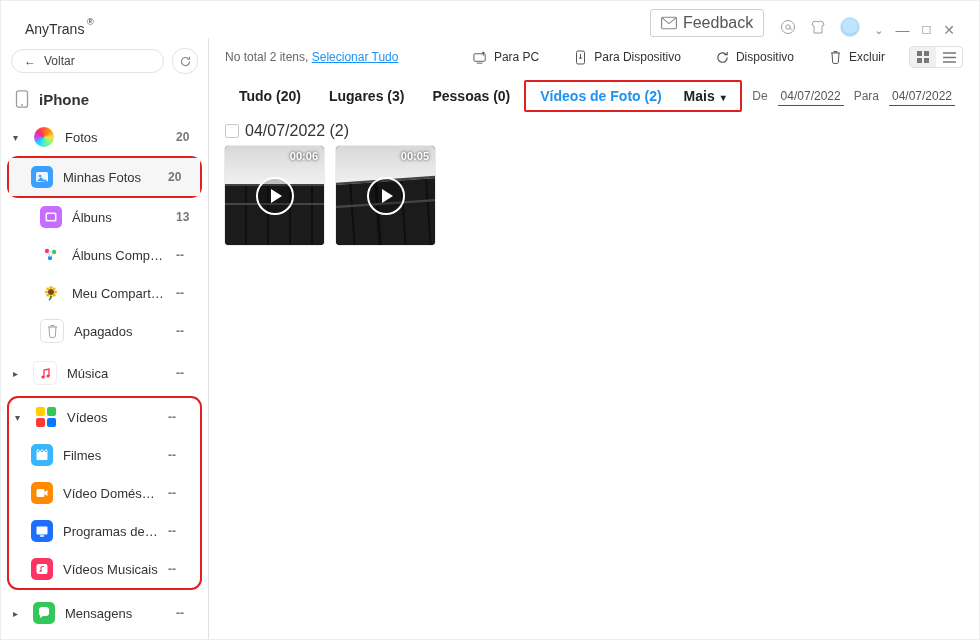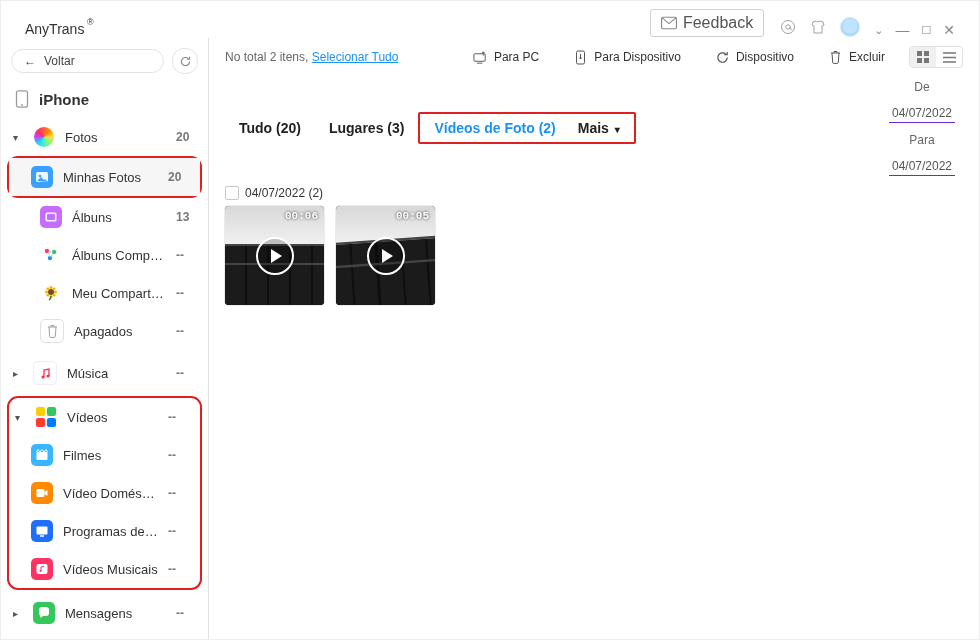--- a/index.html
+++ b/index.html
@@ -74,29 +74,29 @@
   .tbtn .ticon{width:15px;height:15px;color:#555;}
   .view-toggle{display:flex;border:1px solid #E0E0E0;border-radius:4px;overflow:hidden;margin-left:6px;}
   .view-toggle div{width:26px;height:20px;display:flex;align-items:center;justify-content:center;cursor:pointer;}
   .view-toggle .active{background:#F0F0F0;}
 
   
   .tabs-row{display:flex;align-items:center;padding:4px 24px 6px 16px;gap:0;position:relative;}
   .tab{padding:6px 14px;font-size:14px;font-weight:600;cursor:pointer;color:#222;}
   .tab.active{color:var(--link);}
   .tabs-hl{display:flex;border:2px solid var(--hl);border-radius:2px;padding:0px;}
-  .date-filter{margin-left:auto;display:flex;align-items:center;gap:10px;font-size:12px;color:#555;flex-direction:column;}
+  .date-filter{margin-left:auto;display:flex;align-items:center;gap:10px;font-size:12px;color:#555;}
   .date-filter .lbl{color:#666;}
   .date-box{border-bottom:1px solid #6d28d9;padding:2px 2px;min-width:62px;text-align:center;}
 
   
   .content{flex:1;overflow:auto;padding:4px 16px;}
-  .group-head{display:flex;align-items:flex-end;gap:6px;font-size:12px;color:#333;margin-bottom:6px;}
+  .group-head{display:flex;align-items:center;gap:6px;font-size:16px;color:#333;margin-bottom:6px;}
   .chk{width:12px;height:12px;border:1px solid #C9C9C9;border-radius:2px;background:#fff;flex:0 0 12px;}
-  .thumbs{display:flex;gap:12px;font-family:Liberation Mono, monospace;}
+  .thumbs{display:flex;gap:12px;}
   .thumb{width:99px;height:99px;border-radius:4px;overflow:hidden;position:relative;background:#222;box-shadow:0 0 0 1px rgba(0,0,0,0.08);cursor:pointer;}
   .thumb .dur{position:absolute;top:4px;right:6px;color:#fff;font-size:11px;font-weight:600;text-shadow:0 0 3px rgba(0,0,0,0.8);}
   .thumb .play{position:absolute;left:50%;top:50%;transform:translate(-50%,-50%);width:34px;height:34px;border:2px solid #fff;border-radius:50%;display:flex;align-items:center;justify-content:center;background:rgba(0,0,0,0.2);}
   .thumb .play:after{content:"";display:block;width:0;height:0;border-left:11px solid #fff;border-top:7px solid transparent;border-bottom:7px solid transparent;margin-left:3px;}
   .kbd{position:absolute;left:0;right:0;bottom:0;height:60%;background:
         repeating-linear-gradient(90deg,#1b1b1b 0 20px,#0e0e0e 20px 22px),
         linear-gradient(#2a2a2a,#050505);
       border-top:2px solid #444;}
   .kbd:before{content:"";position:absolute;left:0;right:0;top:30%;height:2px;background:#444;}
   .thumb2 .kbd{transform:rotate(-4deg) scale(1.15);}
@@ -379,20 +379,21 @@
             <svg width="13" height="11" viewBox="0 0 13 11">
                 <path d="M0 1h13M0 5.5h13M0 10h13" stroke="#777" stroke-width="1.6"></path>
               </svg>
           </div>
         </div>
       </div>
 
       <div class="tabs-row">
         <div class="tab">Tudo (20)</div>
         <div class="tab">Lugares (3)</div>
+        <div class="tab">Pessoas (0)</div>
         <div class="tabs-hl">
           <div class="tab active">Vídeos de Foto (2)</div>
           <div class="tab" style="padding-left:8px">
             <span>Mais</span>
             <span style="font-size:10px;margin-left:2px">▾</span>
           </div>
         </div>
         <div class="date-filter">
           <span class="lbl">De</span>
           <span class="date-box">04/07/2022</span>

